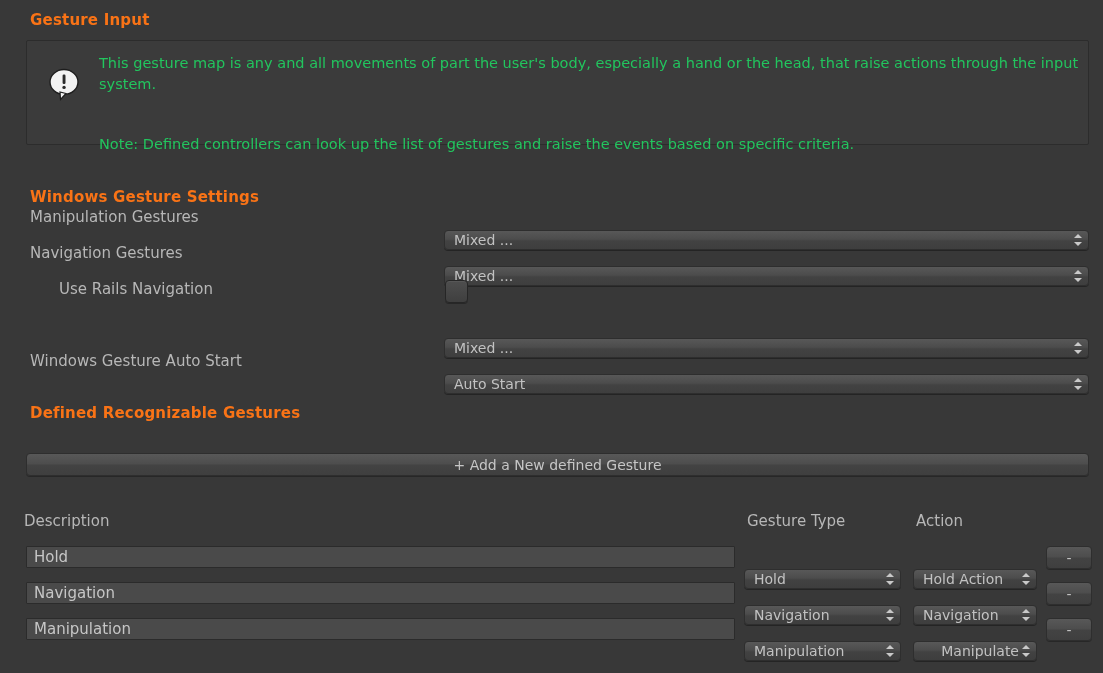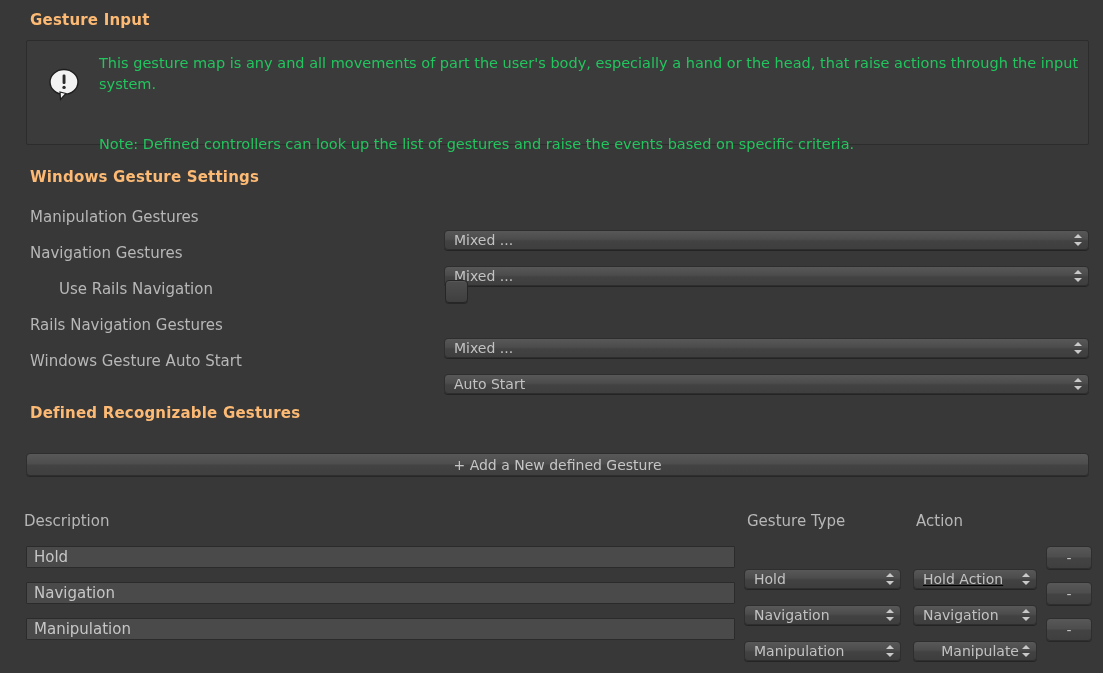--- a/index.html
+++ b/index.html
@@ -17,21 +17,21 @@
     width: 1103px;
     height: 673px;
     background: #383838;
   }
 
   
   .section-header {
     position: absolute;
     font-size: 15px;
     font-weight: bold;
-    color: #fdba74;
+    color: #f97316;
     letter-spacing: 0.2px;
     white-space: nowrap;
   }
 
   
   .helpbox {
     position: absolute;
     left: 26px;
     top: 40px;
     width: 1063px;
@@ -205,38 +205,37 @@
       <path d="M13 25 L13.5 32.5 L19 26.5 Z" fill="#f2f2f2" stroke="#1d1d1d" stroke-width="1.2"></path>
       <rect x="15.6" y="7.5" width="2.9" height="9.5" rx="1.2" fill="#2a2a2a"></rect>
       <circle cx="17.05" cy="20.4" r="1.7" fill="#2a2a2a"></circle>
     </svg>
     <div class="helpbox-text">
       <p>This gesture map is any and all movements of part the user's body, especially a hand or the head, that raise actions through the input system.</p>
       <p class="second">Note: Defined controllers can look up the list of gestures and raise the events based on specific criteria.</p>
     </div>
   </div>
 
-  <div class="section-header" style="left:30px; top:168px;">Windows Gesture Settings</div>
+  <div class="section-header" style="left:30px; top:188px;">Windows Gesture Settings</div>
 
   <div class="prop-label" style="top:208px;">Manipulation Gestures</div>
   <div class="dropdown" style="left:444px; top:207px; width:645px;">
     <span class="dd-text">Mixed ...</span>
     <span class="dd-arrows"></span>
   </div>
 
   <div class="prop-label" style="top:244px;">Navigation Gestures</div>
   <div class="dropdown" style="left:444px; top:243px; width:645px;">
     <span class="dd-text">Mixed ...</span>
     <span class="dd-arrows"></span>
   </div>
 
   <div class="prop-label" style="top:280px;margin-left:29px;">Use Rails Navigation</div>
   <div class="checkbox" style="left:445px; top:280px;"></div>
 
-  <div class="prop-label" style="top:316px;">Rails Navigation Gestures</div>
   <div class="dropdown" style="left:444px; top:315px; width:645px;">
     <span class="dd-text">Mixed ...</span>
     <span class="dd-arrows"></span>
   </div>
 
   <div class="prop-label" style="top:352px;">Windows Gesture Auto Start</div>
   <div class="dropdown" style="left:444px; top:351px; width:645px;">
     <span class="dd-text">Auto Start</span>
     <span class="dd-arrows"></span>
   </div>
@@ -249,21 +248,21 @@
 
   <div class="col-header" style="left:24px; top:512px;">Description</div>
   <div class="col-header" style="left:747px; top:512px;">Gesture Type</div>
   <div class="col-header" style="left:916px; top:512px;">Action</div>
 
   <div class="textfield" style="top:546px;">Hold</div>
   <div class="dropdown" style="left:744px; top:546px; width:157px;">
     <span class="dd-text">Hold</span>
     <span class="dd-arrows"></span>
   </div>
-  <div class="dropdown" style="left:913px; top:546px; width:124px;text-decoration:underline;">
+  <div class="dropdown" style="left:913px; top:546px; width:124px;">
     <span class="dd-text">Hold Action</span>
     <span class="dd-arrows"></span>
   </div>
   <div class="minus-button" style="left:1046px; top:546px;">
     <span>-</span>
   </div>
 
   <div class="textfield" style="top:582px;">Navigation</div>
   <div class="dropdown" style="left:744px; top:582px; width:157px;">
     <span class="dd-text">Navigation</span>

